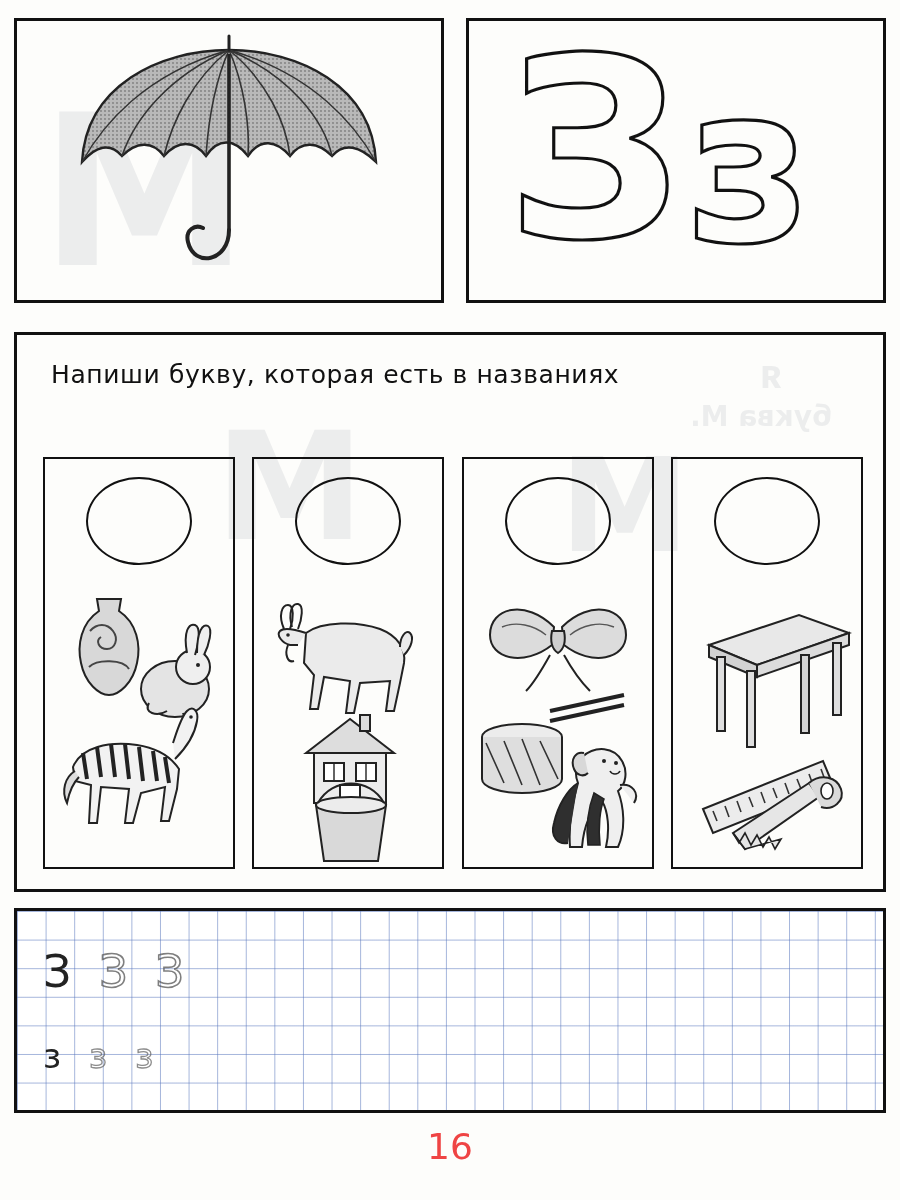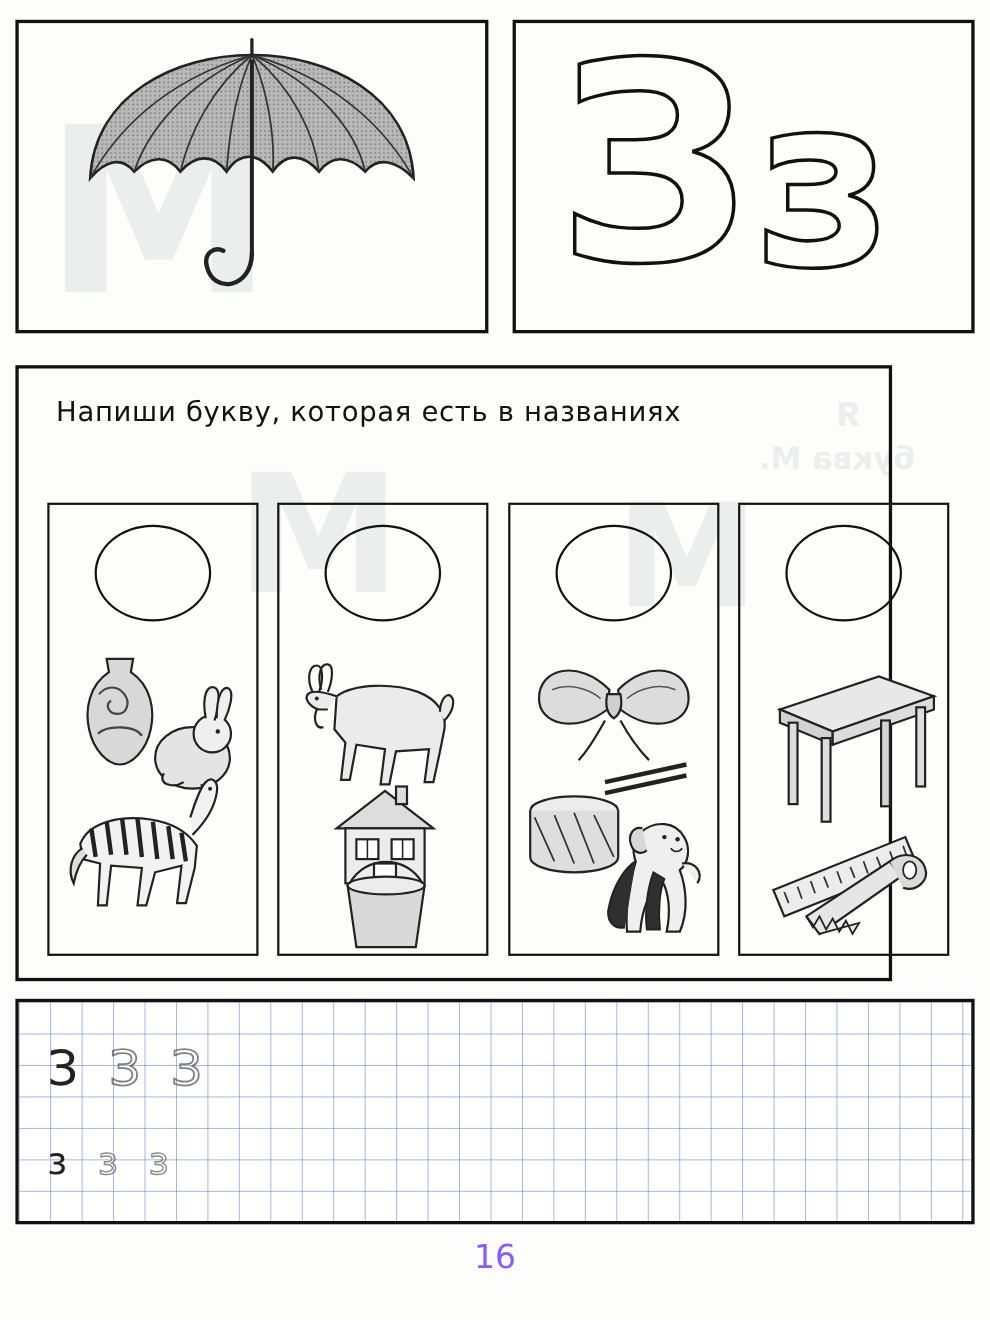--- a/index.html
+++ b/index.html
@@ -69,21 +69,21 @@
     align-items: center;
     justify-content: center;
     gap: 10px;
   }
 
   
   .task-panel {
     position: absolute;
     left: 14px;
     top: 332px;
-    width: 797px;
+    width: 872px;
     height: 560px;
     border: 3px solid #111;
     box-sizing: border-box;
   }
   .task-text {
     position: absolute;
     left: 34px;
     top: 22px;
     width: 810px;
     font-size: 25px;
@@ -177,22 +177,22 @@
   }
   .glyph-dotted.small { font-size: 34px; -webkit-text-stroke: 1.3px #666; }
 
   
   .page-number {
     position: absolute;
     left: 0;
     top: 1126px;
     width: 900px;
     text-align: center;
-    font-size: 30px;
-    color: #8b5cf6;
+    font-size: 36px;
+    color: #ef4444;
     font-family: "DejaVu Sans", sans-serif;
   }
 </style>
 </head>
 <body>
 
 <div class="page">
 
   <div class="ghost" style="left:40px; top:70px; font-size:210px;">М</div>
   <div class="ghost" style="left:215px; top:400px; font-size:150px;">М</div>

